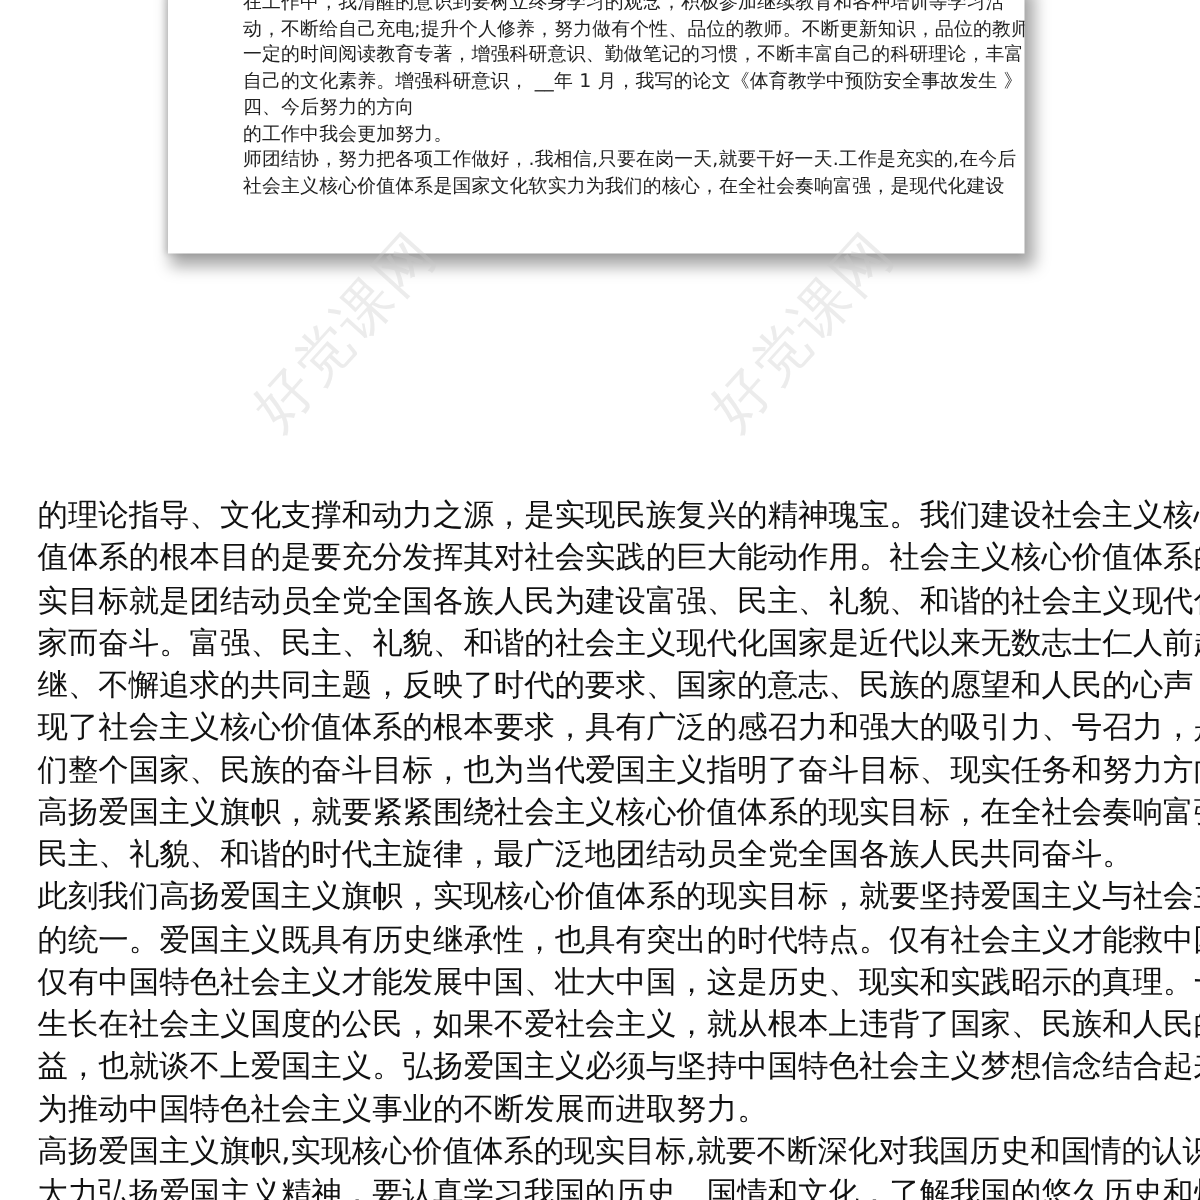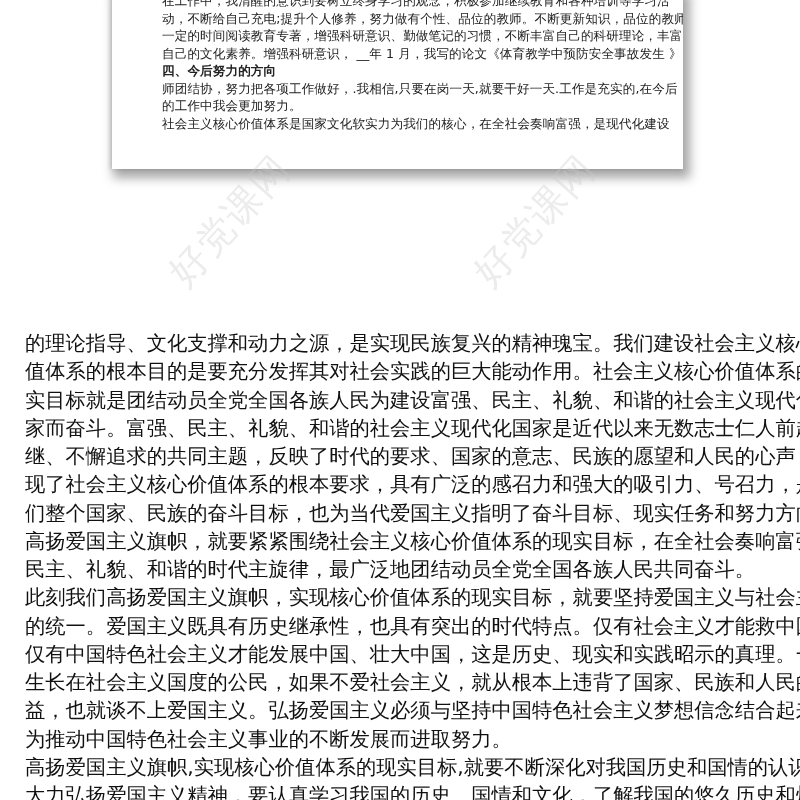--- a/index.html
+++ b/index.html
@@ -13,21 +13,21 @@
     background:#ffffff;
     box-shadow: 4px 6px 10px 3px rgba(0,0,0,0.35), -2px 0 4px rgba(0,0,0,0.15);
     overflow:hidden;
   }
   .card-text {
     position:absolute; left:50px; top:2px; width:520px;
     font-size:12.6px; line-height:17.5px; color:#222;
     letter-spacing:0.1px;
   }
   .card-line { white-space:nowrap; height:17.5px; }
-  .card-line.heading { font-weight:bold; }
+  .card-line.heading { font-weight:normal; }
   .body-text {
     position:absolute; left:25px; top:329px; width:760px;
     font-size:20.3px; line-height:28.25px; color:#111;
   }
   .body-line { white-space:nowrap; height:28.25px; }
   .watermark {
     position:absolute; color:rgba(200,200,200,0.35);
     font-size:38px; transform:rotate(-48deg); transform-origin:center;
     white-space:nowrap; pointer-events:none; letter-spacing:2px;
   }
@@ -35,22 +35,22 @@
 </head>
 <body>
 
 <div class="card-shadow">
   <div class="card-text">
     <div class="card-line">在工作中，我清醒的意识到要树立终身学习的观念，积极参加继续教育和各种培训等学习活</div>
     <div class="card-line">动，不断给自己充电;提升个人修养，努力做有个性、品位的教师。不断更新知识，品位的教师</div>
     <div class="card-line">一定的时间阅读教育专著，增强科研意识、勤做笔记的习惯，不断丰富自己的科研理论，丰富</div>
     <div class="card-line">自己的文化素养。增强科研意识，  __年 1 月，我写的论文《体育教学中预防安全事故发生  》</div>
     <div class="card-line heading">四、今后努力的方向</div>
+    <div class="card-line">的工作中我会更加努力。</div>
     <div class="card-line">师团结协，努力把各项工作做好，.我相信,只要在岗一天,就要干好一天.工作是充实的,在今后</div>
-    <div class="card-line">的工作中我会更加努力。</div>
     <div class="card-line">社会主义核心价值体系是国家文化软实力为我们的核心，在全社会奏响富强，是现代化建设</div>
   </div>
 </div>
 
 <div class="watermark" style="left:150px; top:195px;">好党课网</div>
 <div class="watermark" style="left:455px; top:195px;">好党课网</div>
 
 <div class="body-text">
   <div class="body-line">的理论指导、文化支撑和动力之源，是实现民族复兴的精神瑰宝。我们建设社会主义核心价</div>
   <div class="body-line">值体系的根本目的是要充分发挥其对社会实践的巨大能动作用。社会主义核心价值体系的现</div>

